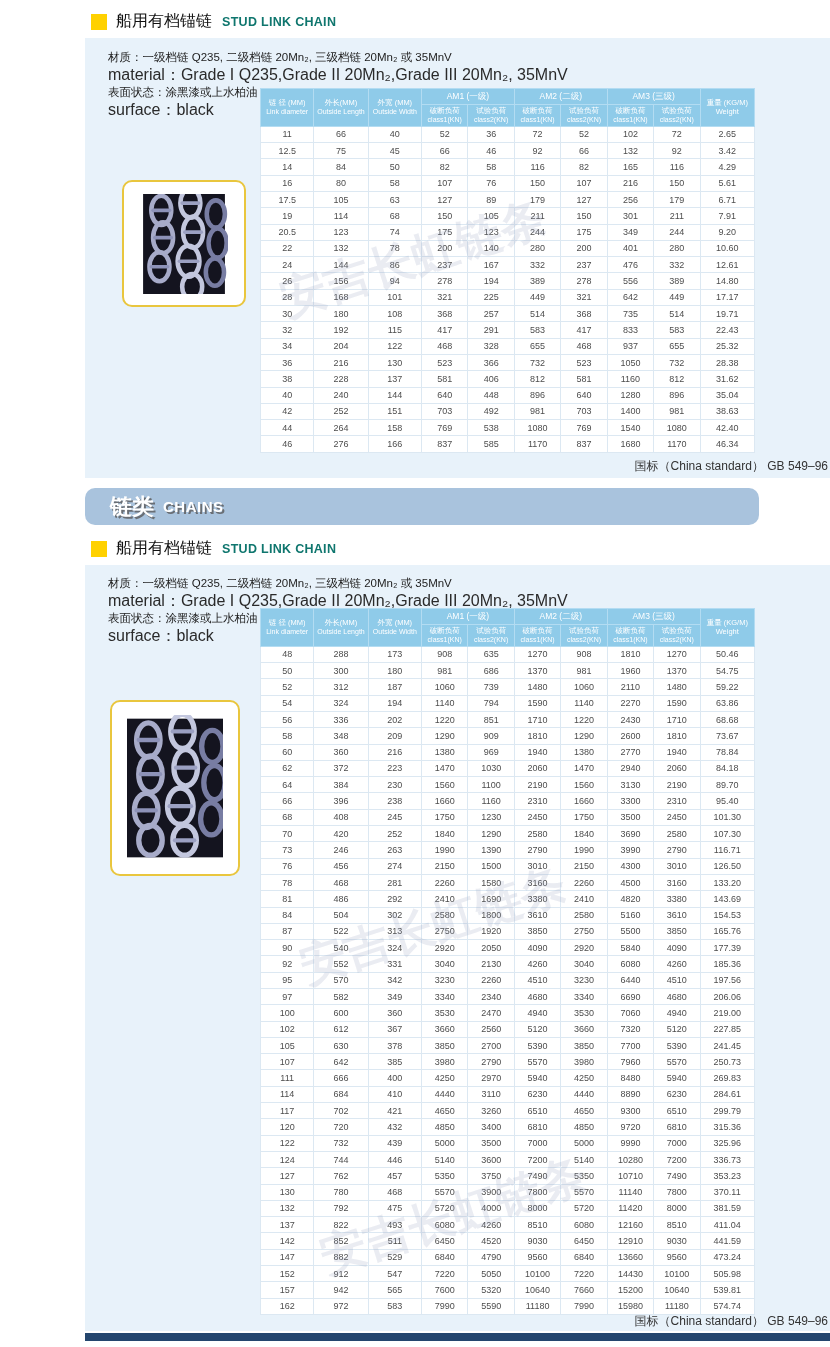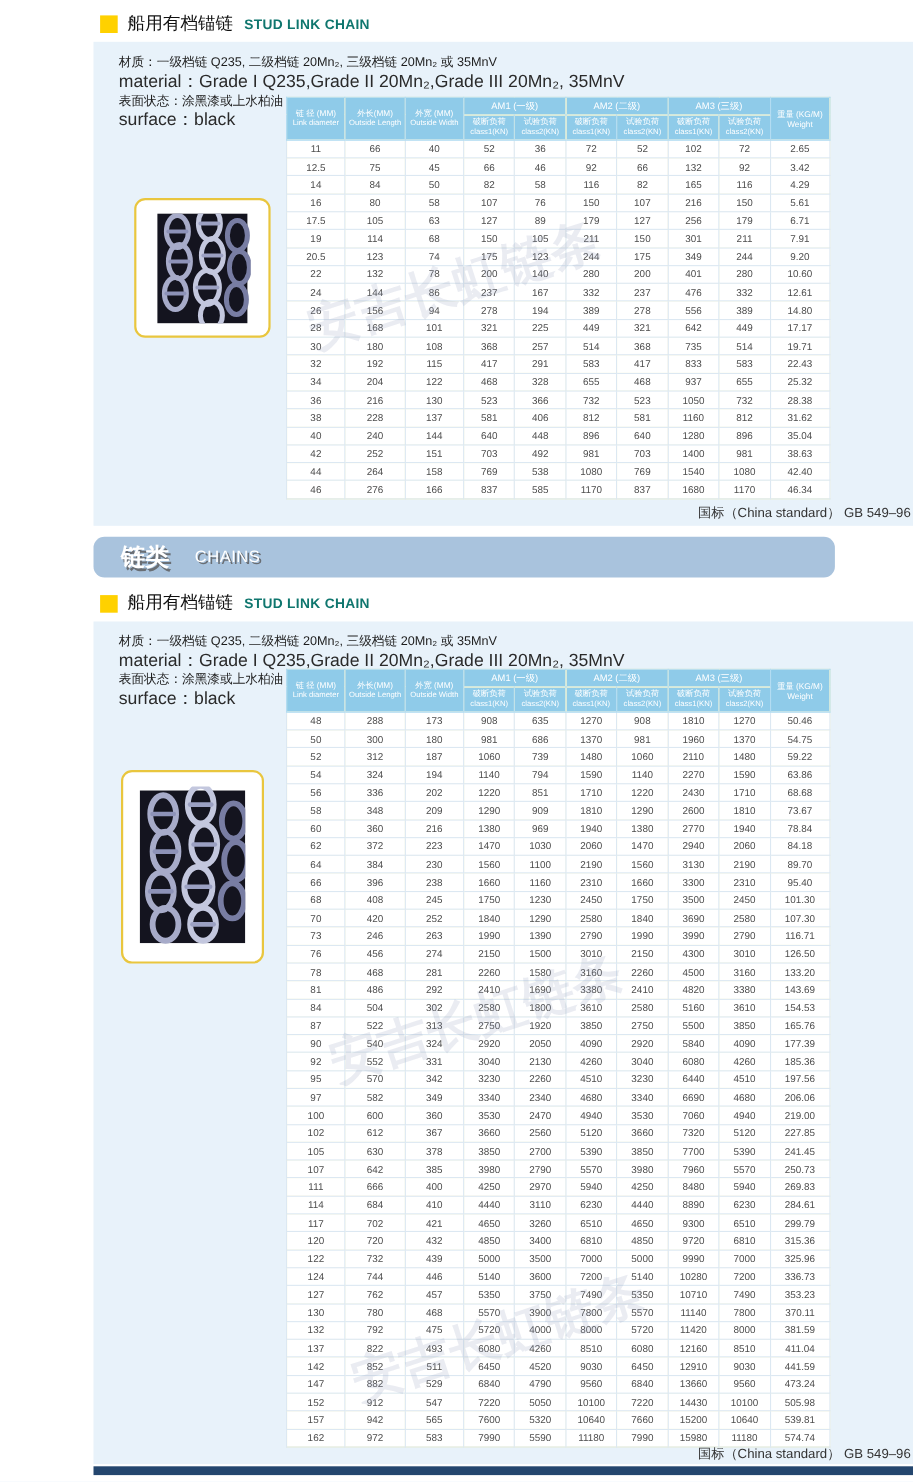--- a/index.html
+++ b/index.html
@@ -31,21 +31,21 @@
   .data-table th.grp { font-size:8.5px; padding:2px 0; }
   .data-table th .s2 { font-size:7px; }
   .data-table td { border:1px solid #dce8f2; color:#4d4d4d; font-size:9px; text-align:center;
     height:15.3px; padding:0; background:#fff; }
 
   .std-note { position:absolute; font-size:12px; color:#333; white-space:nowrap; }
 
   .banner { position:absolute; left:85px; top:488px; width:674px; height:37px; background:#a9c3dd;
     display:flex; align-items:center;border-radius:10px; }
   .banner .zh { font-size:22px; font-weight:bold; color:#fff; text-shadow:2px 2px 0 #696e74; margin-left:25px; }
-  .banner .en { font-size:15px; font-weight:normal; color:#fff; text-shadow:2px 2px 0 #696e74; margin-left:23px; letter-spacing:.5px; }
+  .banner .en { font-size:15px; font-weight:bold; color:#fff; text-shadow:2px 2px 0 #696e74; margin-left:9px; letter-spacing:.5px; }
 
   .watermark { position:absolute; color:rgba(150,162,188,0.20); font-size:46px; font-weight:bold;
     transform:rotate(-18deg); white-space:nowrap; pointer-events:none; z-index:5; }
 
   .bottom-bar { position:absolute; left:85px; top:1333px; width:745px; height:8px; background:#24466e; }
 </style>
 </head>
 <body>
 
 <div class="sec-title" style="left:91px; top:11px;">

